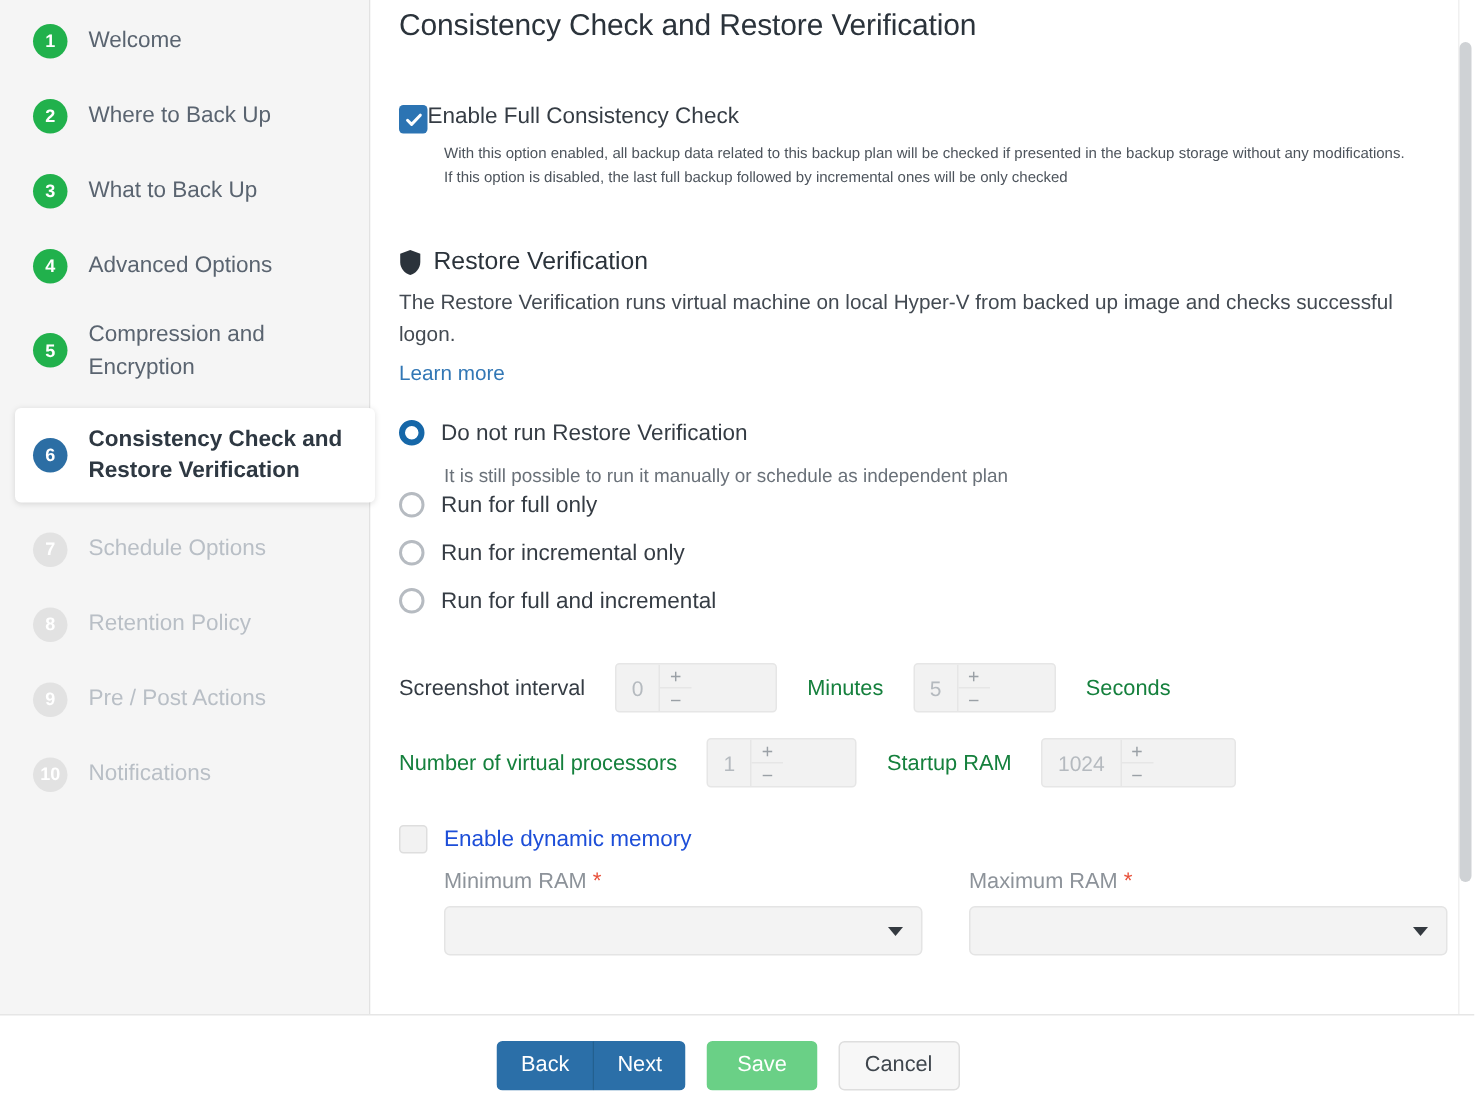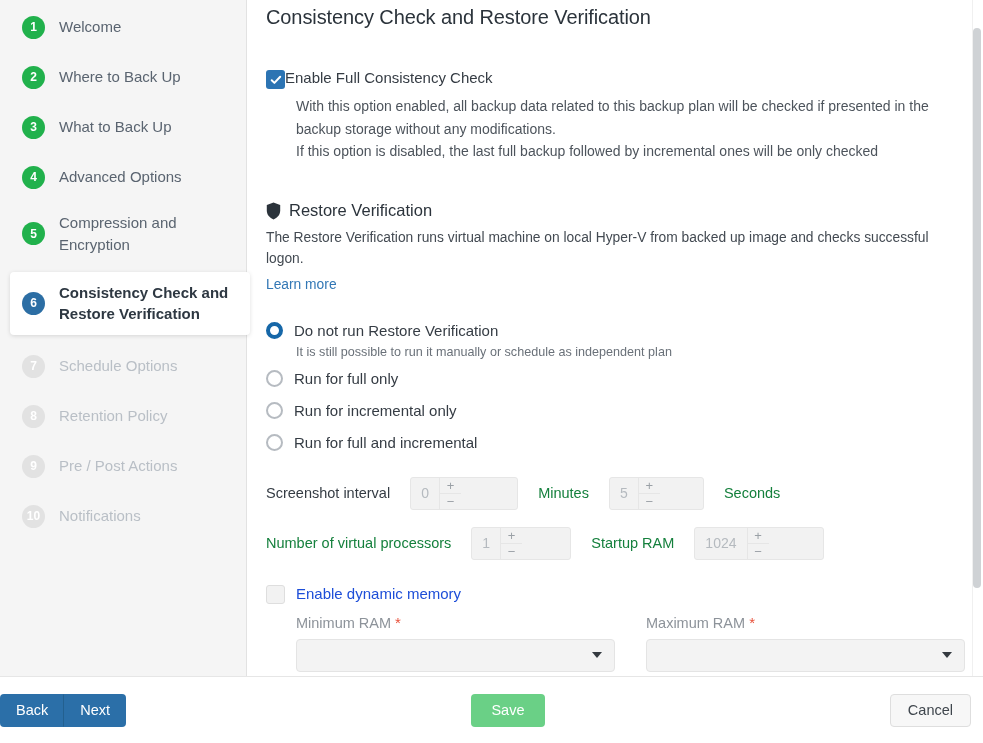--- a/index.html
+++ b/index.html
@@ -112,21 +112,21 @@
   .cb.off {
     background: #f2f2f2;
     border: 1px solid #dedede;
   }
   .check-label {
     font-size: 15px;
     color: #353c44;
     line-height: 1.2;
   }
   .desc {
-    font-size: 14px;
+    font-size: 10px;
     color: #4d545c;
     line-height: 1.62;
     margin-left: 30px;
     margin-top: 6px;
     max-width: 660px;
   }
 
   
   .rv-head {
     display: flex;
@@ -152,21 +152,20 @@
     color: #3277b5;
     margin-top: 7px;
     text-decoration: none;
     cursor: pointer;
   }
 
   
   .radios { margin-top: 22px; }
   .radio-row {
     display: flex;
-    align-items: center;
     gap: 11px;
     height: 32px;
   }
   .rd {
     width: 17px; height: 17px;
     border-radius: 50%;
     border: 2px solid #b6bbc1;
     background: #ffffff;
     flex: 0 0 auto;
     position: relative;
@@ -283,21 +282,21 @@
     border-radius: 4px;
   }
 
   
   .footer {
     height: 67px;
     background: #ffffff;
     border-top: 1px solid #e6e6e6;
     display: flex;
     align-items: center;
-    justify-content: space-between;
+    justify-content: center;
     padding-right: 12px;
     gap: 14px;
   }
   .btn-group { display: flex; }
   .btn {
     font-family: "Liberation Sans", sans-serif;
     font-size: 14.5px;
     border-radius: 4px;
     padding: 0 15px;
     height: 33px;

